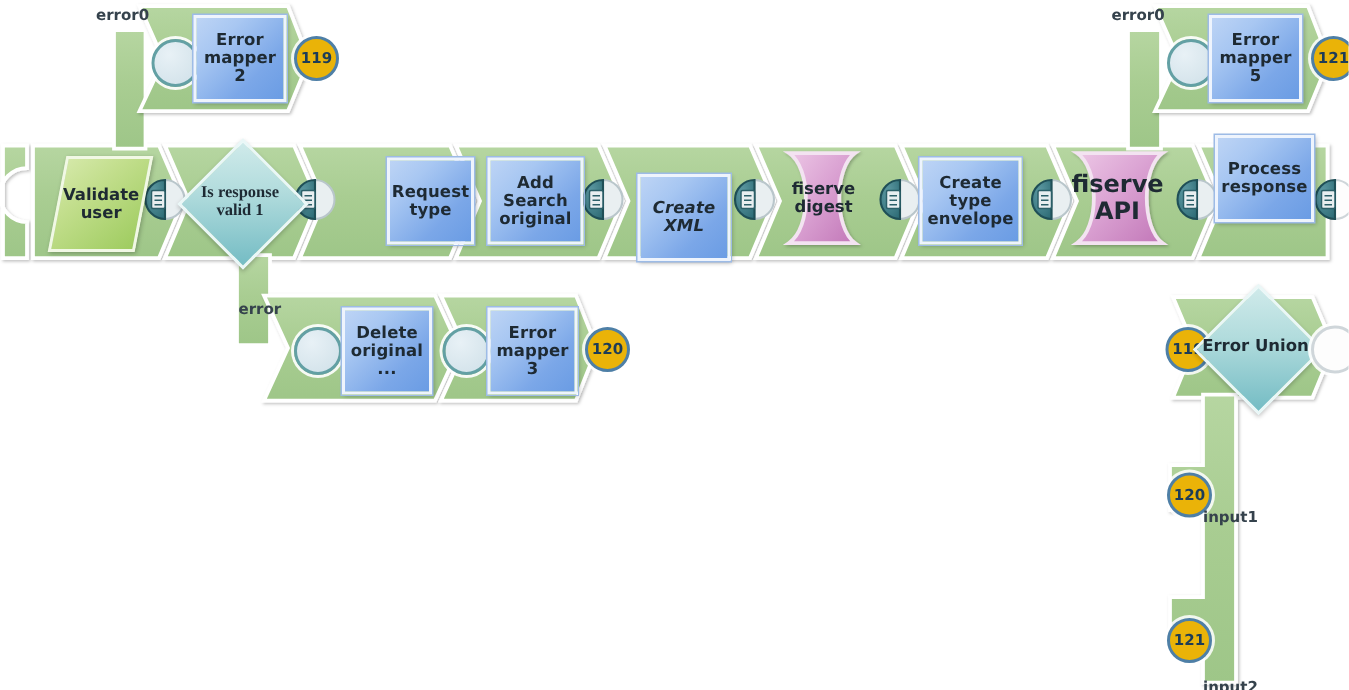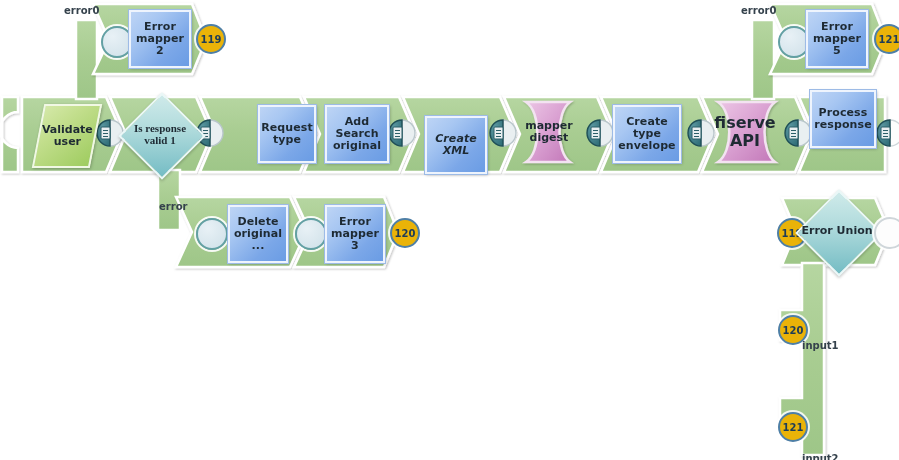--- a/index.html
+++ b/index.html
@@ -224,21 +224,21 @@
 <div class="node box" style="left:325px;top:105px;width:60px;height:54px;">
   <span style="white-space:pre-line;">Add Search
 original</span>
 </div>
 
 <div class="node box" style="left:425px;top:116px;width:58px;height:54px;font-style:italic;">
   <span style="white-space:pre-line;">Create XML</span>
 </div>
 
 <div class="node" style="left:521px;top:105px;width:56px;height:54px;font-size:11px;font-weight:bold;">
-  <span style="white-space:pre-line;">mapper
+  <span style="white-space:pre-line;">fiserve
 digest</span>
 </div>
 
 <div class="node box" style="left:613px;top:105px;width:64px;height:54px;">
   <span style="white-space:pre-line;">Create type
 envelope</span>
 </div>
 
 <div class="node" style="left:713px;top:105px;width:64px;height:54px;font-size:16px;font-weight:bold;">
   <span style="white-space:pre-line;">fiserve API</span>

